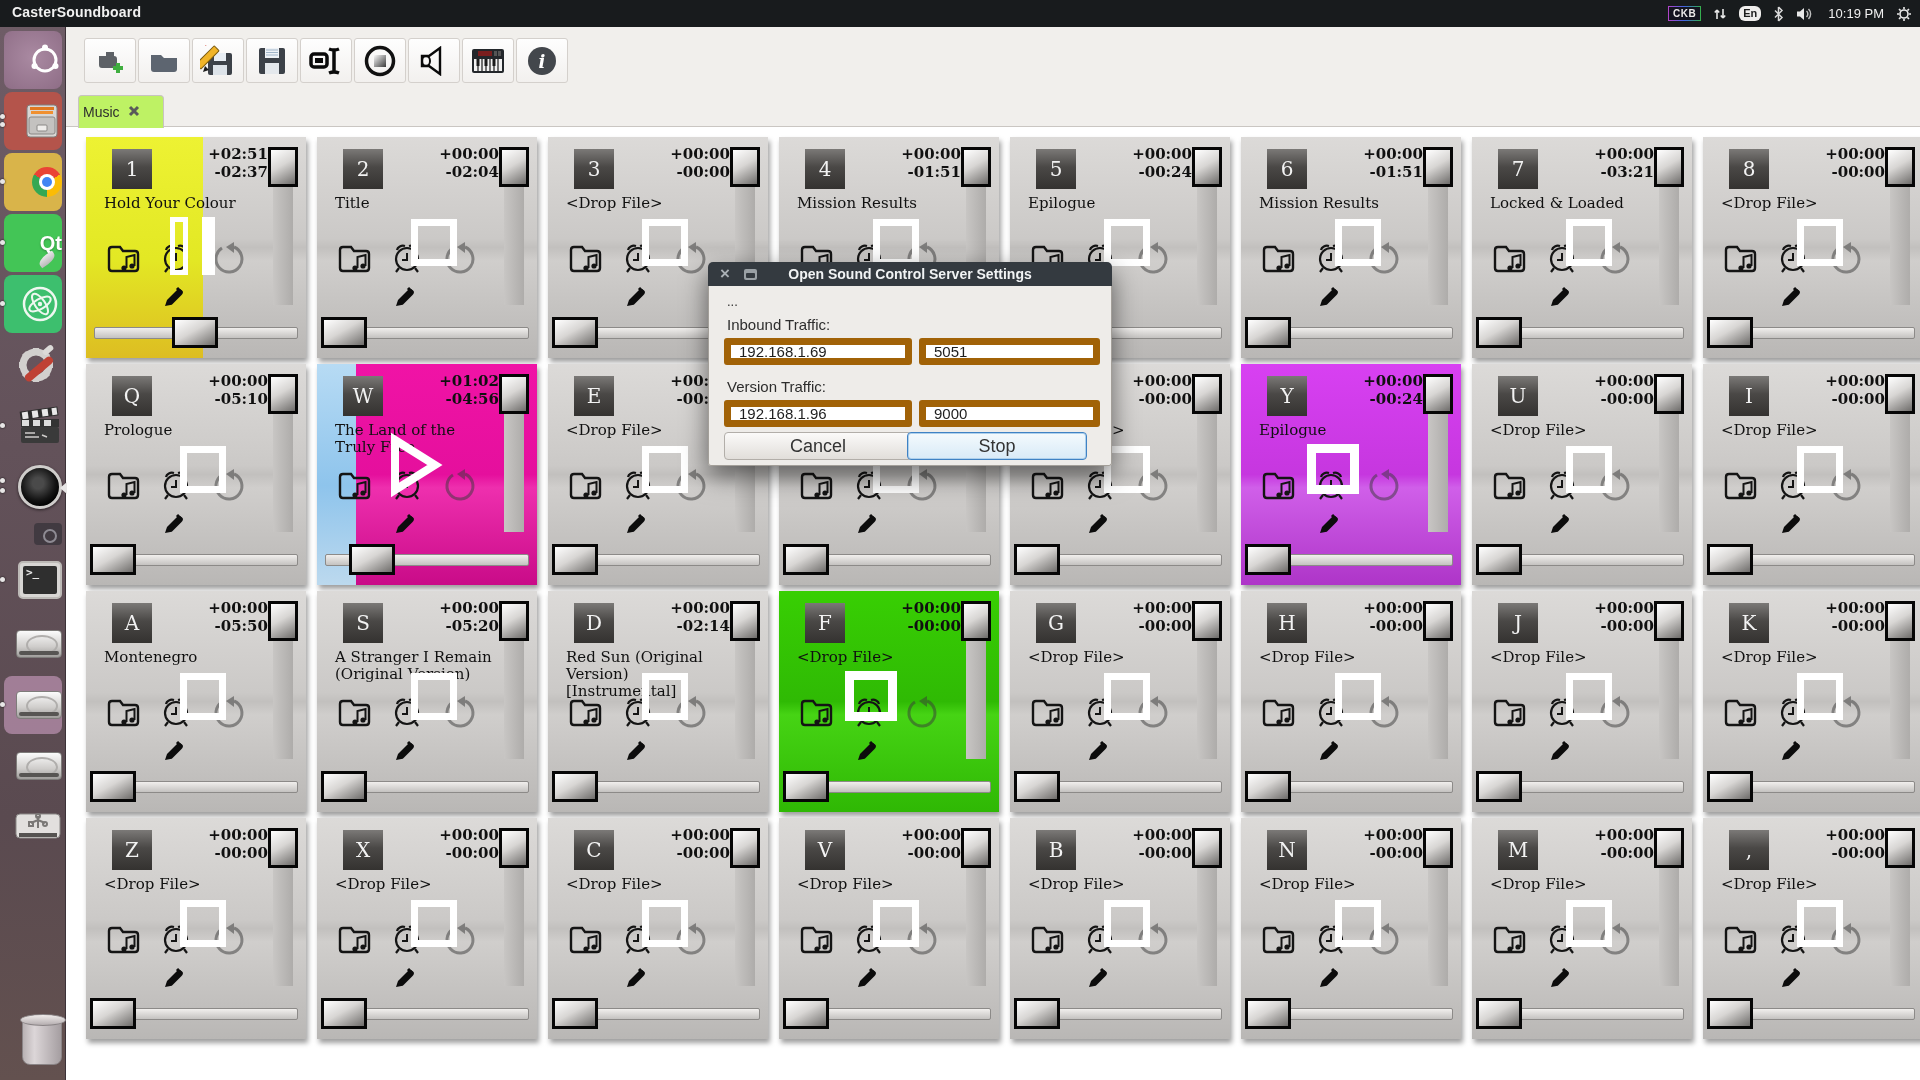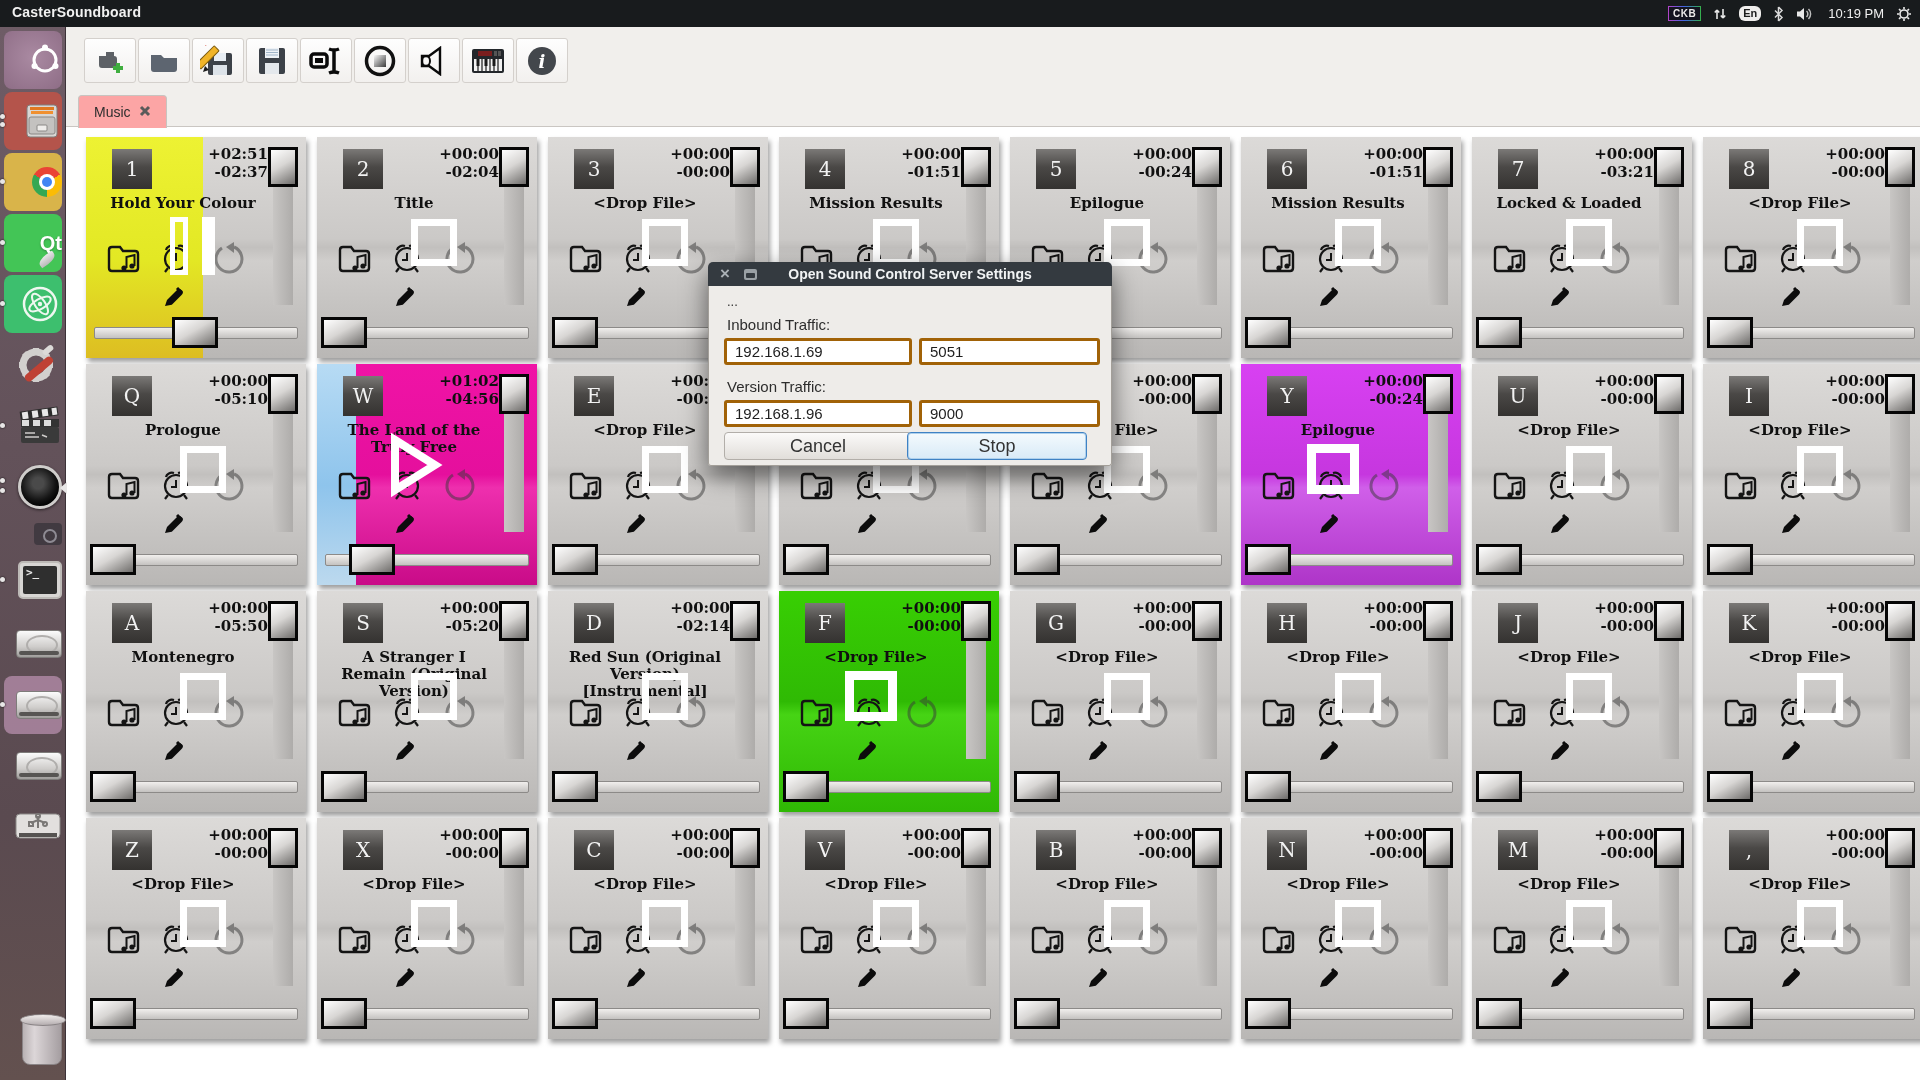--- a/index.html
+++ b/index.html
@@ -41,38 +41,38 @@
   .drive-body::after { content:""; position:absolute; left:2px; bottom:2px; right:2px; height:4px; background:#57555%3; background:#575553; border-radius:2px; }
   .trash-can { width:40px; height:48px; background:linear-gradient(90deg,#b9b2b4,#dcd6d8 30%,#a59ea1); border-radius:4px 4px 8px 8px; border:1px solid #8a8486; position:relative; }
   .trash-can::before { content:""; position:absolute; left:-3px; top:-4px; width:44px; height:10px; border-radius:50%; background:linear-gradient(#f0eceb,#b5aeb0); border:1px solid #8a8486; }
   .camera-mini { width:28px; height:22px; background:rgba(40,40,48,.55); border-radius:4px; position:relative; }
   .camera-mini::before { content:""; position:absolute; left:9px; top:6px; width:10px; height:10px; border-radius:50%; border:2px solid rgba(220,220,230,.5); }
 
   
   .header { position:absolute; left:66px; top:27px; width:1854px; height:100px; background:#f1efec; border-bottom:1px solid #cac6c2; z-index:5; }
   .toolbar { position:absolute; left:18px; top:11px; display:flex; gap:2px; }
   .tbtn { width:52px; height:45px; background:linear-gradient(180deg,#fefefe,#f2f0ee); border:1px solid #d4d0cc; border-radius:3px; display:flex; align-items:center; justify-content:center; }
-  .tab { position:absolute; left:12px; top:68px; height:33px; min-width:86px; background:#fca5a5; border:1px solid #c8c4c0; border-bottom:none; border-radius:4px 4px 0 0; display:flex; align-items:center; gap:8px; padding:0 15px; z-index:6; }
+  .tab { position:absolute; left:12px; top:68px; height:33px; min-width:86px; background:#bef264; border:1px solid #c8c4c0; border-bottom:none; border-radius:4px 4px 0 0; display:flex; align-items:center; gap:8px; padding:0 4px; z-index:6; }
   .tab-label { font-size:14px; color:#2e2e2e; }
 
   
   .board { position:absolute; left:66px; top:127px; width:1854px; height:953px; background:#fff; overflow:hidden; }
   .grid { position:absolute; left:20px; top:10px; display:grid; grid-template-columns:repeat(8,220px); grid-auto-rows:221px; column-gap:11px; row-gap:6px; }
 
   .tile { position:relative; width:220px; height:221px; background:linear-gradient(180deg,#dcdad8 0%,#cbc9c7 46%,#c2c0be 50%,#d0cecc 56%,#b9b7b5 100%); box-shadow:2px 4px 5px rgba(0,0,0,.38); }
   .tile .fill { position:absolute; left:0; top:0; bottom:0; width:0; z-index:0; }
   .st-paused .fill { background:linear-gradient(180deg,#edf233 0%,#e3e824 55%,#ddbd22 100%); }
   .st-playing { background:linear-gradient(180deg,#f013a6 0%,#e50f9d 50%,#ee2fae 56%,#c90b88 100%); }
   .st-playing .fill { background:linear-gradient(180deg,#b7dbf4 0%,#8ec4ec 55%,#bcd9ee 100%); }
   .st-accent-purple { background:linear-gradient(180deg,#d840f2 0%,#c637df 50%,#d05fe9 56%,#ae35c8 100%); }
   .st-accent-green { background:linear-gradient(180deg,#38cf03 0%,#2fba04 50%,#46d414 56%,#2fb804 100%); }
 
   .badge { position:absolute; left:26px; top:12px; width:40px; height:40px; background:linear-gradient(180deg,#7b7977 0%,#4a4846 45%,#343230 100%); color:#f2f2f2; font-family:"DejaVu Serif",serif; font-size:20px; text-align:center; line-height:40px; z-index:2; }
   .times { position:absolute; right:38px; top:8px; text-align:right; font-family:"DejaVu Serif",serif; font-weight:bold; font-size:15px; color:#101010; line-height:1.2; z-index:2; }
-  .ttl { position:absolute; left:18px; top:58px; width:158px; font-family:"DejaVu Serif",serif; font-weight:bold; font-size:15px; color:#101010; line-height:1.12; z-index:2;text-align:center; }
+  .ttl { position:absolute; left:18px; top:58px; width:158px; font-family:"DejaVu Serif",serif; font-weight:normal; font-size:15px; color:#101010; line-height:1.12; z-index:2; }
 
   .vtrack { position:absolute; left:187px; top:10px; width:20px; height:158px; background:linear-gradient(90deg,#c8c6c4,#aeacaa); z-index:1; }
   .vhandle { position:absolute; left:182px; top:10px; width:30px; height:40px; background:linear-gradient(150deg,#ffffff 0%,#d8d6d4 45%,#6e6c6a 100%); border:3px solid #060606; z-index:2; }
   .htrack { position:absolute; left:8px; top:190px; width:204px; height:12px; border:1px solid #8c8a88; border-radius:2px; background:linear-gradient(180deg,#f1efed,#c4c2c0); z-index:1; }
   .hhandle { position:absolute; top:180px; left:4px; width:46px; height:31px; background:linear-gradient(150deg,#ffffff 0%,#d8d6d4 45%,#6e6c6a 100%); border:3px solid #060606; z-index:2; }
 
   .icons-row { position:absolute; left:0; top:0; z-index:3; }
   .ic-folder { position:absolute; left:18px; top:104px; }
   .ic-alarm  { position:absolute; left:70px; top:102px; }
   .ic-loop   { position:absolute; left:124px; top:104px; opacity:.5; }
@@ -93,21 +93,21 @@
   .dialog { position:absolute; left:708px; top:262px; width:404px; height:204px; z-index:70; box-shadow:0 10px 26px rgba(0,0,0,.55); border-radius:5px 5px 3px 3px; }
   .dlg-titlebar { height:24px; background:#343a40; border-radius:5px 5px 0 0; position:relative; display:flex; align-items:center; justify-content:center; }
   .dlg-title { color:#f1f3f4; font-size:14px; font-weight:bold; }
   .dlg-close { position:absolute; left:12px; top:2px; color:#aab0b5; font-size:17px; font-weight:bold; line-height:20px; }
   .dlg-unmax { position:absolute; left:36px; top:7px; width:13px; height:11px; background:#9aa0a5; border-radius:2px; }
   .dlg-unmax::after { content:""; position:absolute; left:2px; top:4px; right:2px; bottom:2px; background:#343a40; border-radius:1px; }
   .dlg-body { height:180px; background:#eeece9; border:1px solid #a39f99; border-top:none; border-radius:0 0 3px 3px; position:relative; font-size:15px; color:#2d2d2d; }
   .dlg-ellipsis { position:absolute; left:18px; top:8px; font-size:13px; color:#333; }
   .dlg-lbl1 { position:absolute; left:18px; top:30px; }
   .dlg-lbl2 { position:absolute; left:18px; top:92px; }
-  .dlg-input { position:absolute; height:27px; background:#fff; border:3px solid #a16207; border-radius:3px; font-size:15px; color:#1e1e1e; padding:0 8px; font-family:"Liberation Sans",sans-serif; }
+  .dlg-input { position:absolute; height:27px; background:#fff; border:7px solid #a16207; border-radius:3px; font-size:15px; color:#1e1e1e; padding:0 8px; font-family:"Liberation Sans",sans-serif; }
   .in-ip1 { left:15px; top:52px; width:188px; }
   .in-port1 { left:210px; top:52px; width:181px; }
   .in-ip2 { left:15px; top:114px; width:188px; }
   .in-port2 { left:210px; top:114px; width:181px; }
   .dlg-btn { position:absolute; top:146px; height:28px; border-radius:4px; font-size:18px; color:#333; display:flex; align-items:center; justify-content:center; }
   .btn-cancel { left:15px; width:188px; background:linear-gradient(180deg,#fbfaf9,#e1deda); border:1px solid #b2aea9; }
   .btn-stop { left:198px; width:180px; background:linear-gradient(180deg,#f4fafd,#d8eaf7); border:1px solid #3f82c4; box-shadow:inset 0 0 0 1px #aed0ec; }
 </style>
 </head>
 <body>

